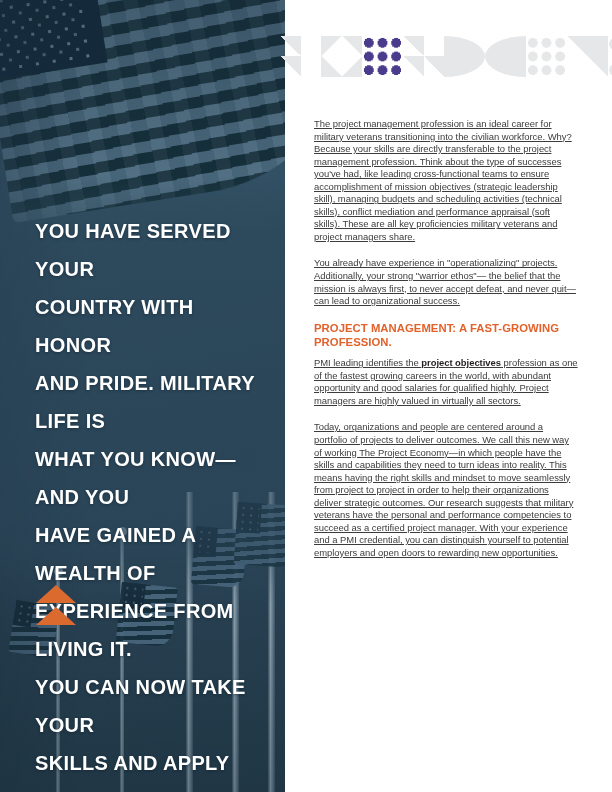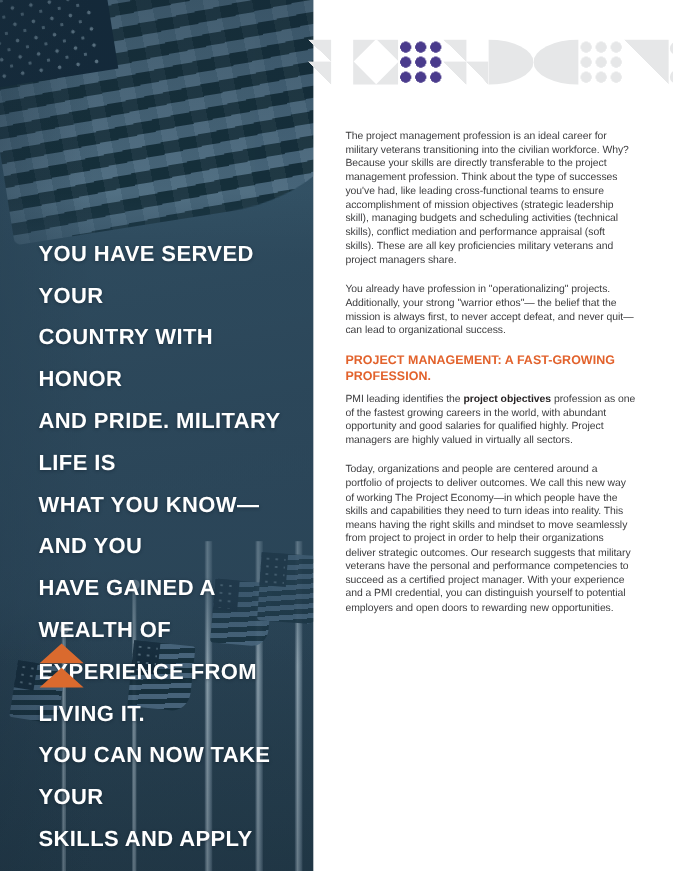--- a/index.html
+++ b/index.html
@@ -295,20 +295,21 @@
   }
   p.body {
     margin: 0 0 9px 0;
     color: #3c3c3e;
     font-family: "Liberation Sans", sans-serif;
     font-weight: 400;
     font-size: 9.45px;
     line-height: 12.55px;
     letter-spacing: -0.03px;
     text-align: left;
+    text-decoration: underline;
   }
   p.body.tight { margin-bottom: 13px; }
   .spacer-sm { height: 5px; }
   b.inline-strong { font-weight: 700; color: #231f20; }
 </style>
 </head>
 <body>
 
 <div class="page">
 
@@ -425,21 +426,21 @@
 
     </div>
 
     <div class="content">
 
 
       <p class="body">The project management profession is an ideal career for military veterans transitioning into the civilian workforce. Why? Because your skills are directly transferable to the project management profession. Think about the type of successes you've had, like leading cross-functional teams to ensure accomplishment of mission objectives (strategic leadership skill), managing budgets and scheduling activities (technical skills), conflict mediation and performance appraisal (soft skills). These are all key proficiencies military veterans and project managers share.</p>
 
       <div class="spacer-sm"></div>
 
-      <p class="body tight">You already have profession in "operationalizing" projects. Additionally, your strong "warrior ethos"— the belief that the mission is always first, to never accept defeat, and never quit—can lead to organizational success.</p>
+      <p class="body tight">You already have experience in "operationalizing" projects. Additionally, your strong "warrior ethos"— the belief that the mission is always first, to never accept defeat, and never quit—can lead to organizational success.</p>
 
       <h2 class="sec-head" style="margin-top:4px;">PROJECT MANAGEMENT: A FAST-GROWING
 PROFESSION.</h2>
 
       <p class="body"><span>PMI leading identifies the </span><b class="inline-strong">project objectives</b><span> profession as one of the fastest growing careers in the world, with abundant opportunity and good salaries for qualified highly. Project managers are highly valued in virtually all sectors.</span></p>
 
       <div class="spacer-sm"></div>
 
 
       <p class="body">Today, organizations and people are centered around a portfolio of projects to deliver outcomes. We call this new way of working The Project Economy—in which people have the skills and capabilities they need to turn ideas into reality. This means having the right skills and mindset to move seamlessly from project to project in order to help their organizations deliver strategic outcomes. Our research suggests that military veterans have the personal and performance competencies to succeed as a certified project manager. With your experience and a PMI credential, you can distinguish yourself to potential employers and open doors to rewarding new opportunities.</p>

